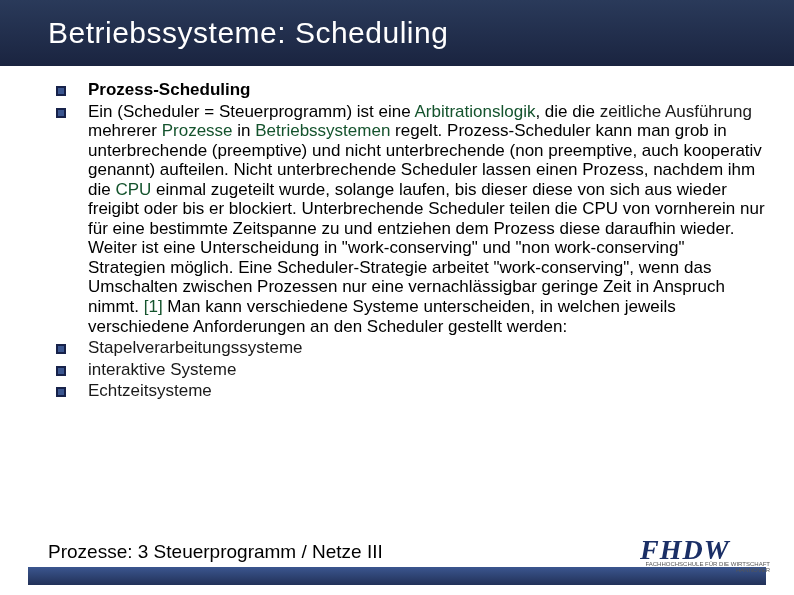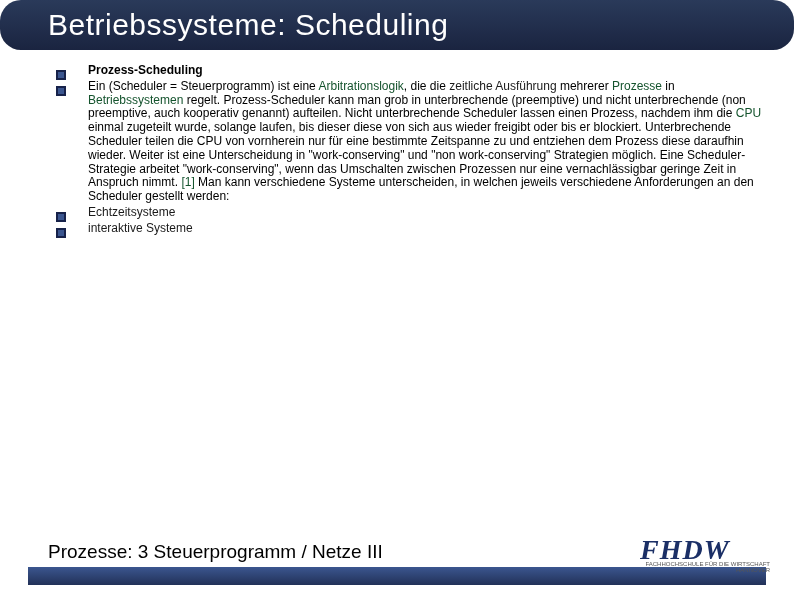--- a/index.html
+++ b/index.html
@@ -6,42 +6,41 @@
   body {
     width: 794px;
     height: 595px;
     font-family: Arial, Helvetica, sans-serif;
     background: #ffffff;
     position: relative;
     overflow: hidden;
   }
   .title-bar {
     background: linear-gradient(to bottom, #2a3a5a 0%, #1a2440 100%);
-    height: 50px;
+    height: 66px;
     width: 100%;
     color: #ffffff;
     padding-left: 48px;
     display: flex;
     align-items: center;
-    border-radius: 21px;
   }
   .title-bar h1 {
     font-size: 30px;
     font-weight: normal;
     letter-spacing: 0.5px;
   }
   .content {
     padding: 14px 28px 0 56px;
     position: relative;
   }
   .bullet-item {
     position: relative;
     margin-bottom: 2px;
     padding-left: 32px;
-    font-size: 12px;
+    font-size: 17px;
     line-height: 1.15;
     color: #000000;
   }
   .bullet-item .bullet {
     position: absolute;
     left: 0;
     top: 6px;
     width: 10px;
     height: 10px;
   }
@@ -133,40 +132,41 @@
     </span>
   </div>
 
   <div class="bullet-item">
     <span class="bullet">
       <svg width="10" height="10" viewBox="0 0 10 10">
           <rect x="0" y="0" width="10" height="10" fill="#17224a"></rect>
           <rect x="2" y="2" width="6" height="6" fill="#3b568f"></rect>
         </svg>
     </span>
+    <a class="link-dark">Stapelverarbeitungssysteme</a>
+  </div>
+
+  <div class="bullet-item">
+    <span class="bullet">
+      <svg width="10" height="10" viewBox="0 0 10 10">
+          <rect x="0" y="0" width="10" height="10" fill="#17224a"></rect>
+          <rect x="2" y="2" width="6" height="6" fill="#3b568f"></rect>
+        </svg>
+    </span>
+    <a class="link-dark">interaktive Systeme</a>
   </div>
 
   <div class="bullet-item">
     <span class="bullet">
       <svg width="10" height="10" viewBox="0 0 10 10">
           <rect x="0" y="0" width="10" height="10" fill="#17224a"></rect>
           <rect x="2" y="2" width="6" height="6" fill="#3b568f"></rect>
         </svg>
     </span>
     <a class="link-dark">Echtzeitsysteme</a>
-  </div>
-
-  <div class="bullet-item">
-    <span class="bullet">
-      <svg width="10" height="10" viewBox="0 0 10 10">
-          <rect x="0" y="0" width="10" height="10" fill="#17224a"></rect>
-          <rect x="2" y="2" width="6" height="6" fill="#3b568f"></rect>
-        </svg>
-    </span>
-    <a class="link-dark">interaktive Systeme</a>
   </div>
 
 </div>
 
 <div class="footer">
   <div class="footer-line">
     <span>Prozesse: </span><span style="color:#000">3</span><span> Steuerprogramm / Netze III</span>
   </div>
   <div class="footer-bar"></div>
 </div>

